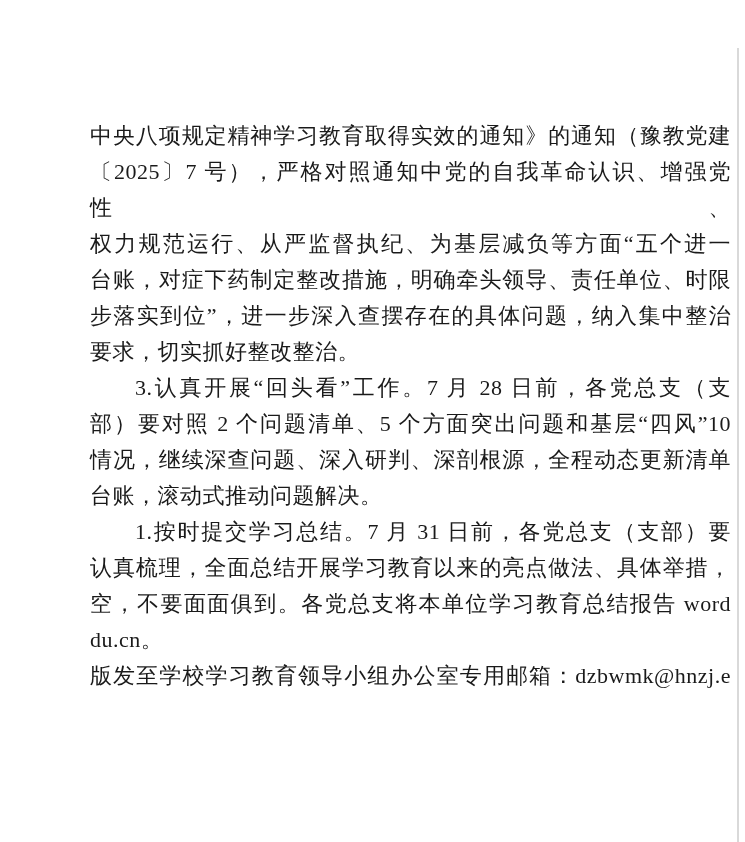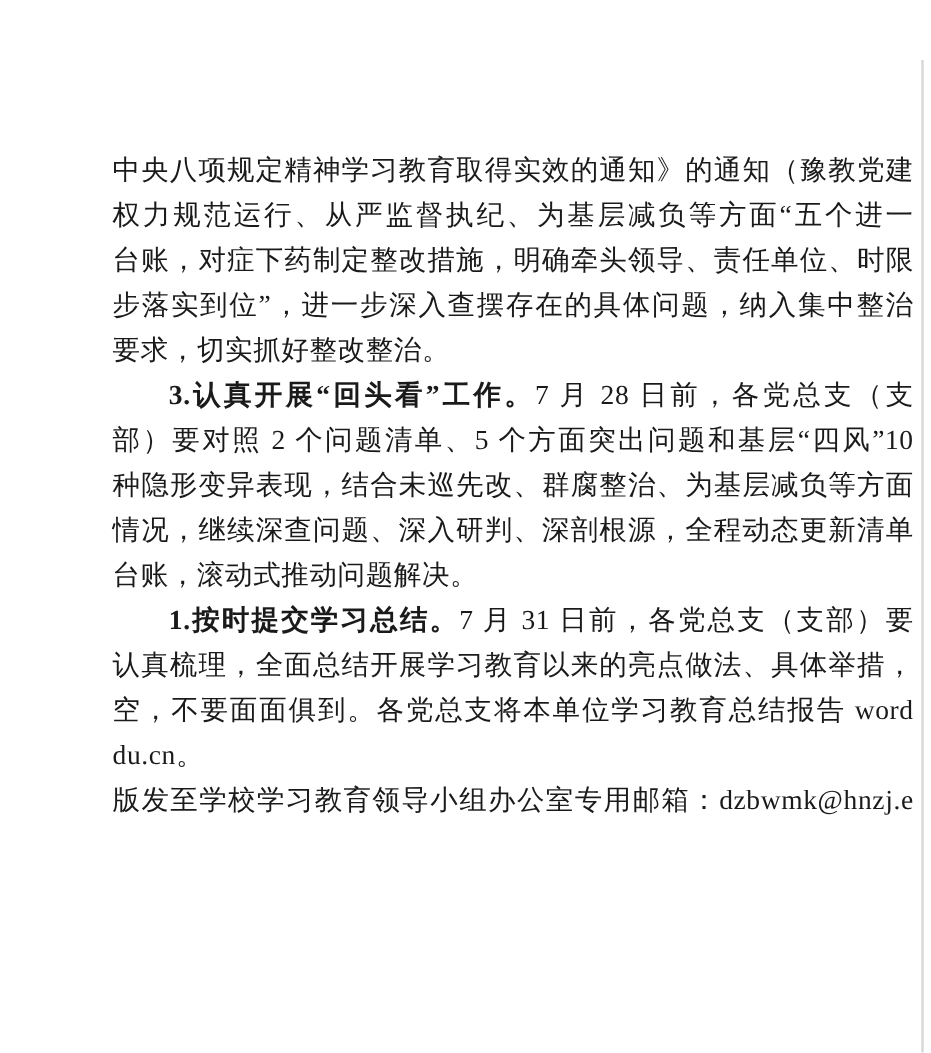--- a/index.html
+++ b/index.html
@@ -41,36 +41,36 @@
     text-align: justify;
     letter-spacing: 0.5px;
   }
   .line.fill {
     text-align-last: justify;
   }
   .line.indent {
     text-indent: 45px;
   }
   .line b {
-    font-weight: 700;
+    font-weight: 400;
   }
 </style>
 </head>
 <body style="--page-bg: #ffffff; --text-color: #1a1a1a; --edge-color: #d9d9d9;">
 
 <div class="page">
   <div class="text-block">
       <div class="line fill">中央八项规定精神学习教育取得实效的通知》的通知（豫教党建</div>
+      <div class="line fill">〔2025〕7 号），严格对照通知中党的自我革命认识、增强党性、</div>
       <div class="line fill">权力规范运行、从严监督执纪、为基层减负等方面“五个进一</div>
       <div class="line fill">台账，对症下药制定整改措施，明确牵头领导、责任单位、时限</div>
       <div class="line fill">步落实到位”，进一步深入查摆存在的具体问题，纳入集中整治</div>
       <div class="line">要求，切实抓好整改整治。</div>
       <div class="line fill indent"><b>3.认真开展“回头看”工作。</b>7 月 28 日前，各党总支（支</div>
       <div class="line fill">部）要对照 2 个问题清单、5 个方面突出问题和基层“四风”10</div>
-      <div class="line fill">种隐形变异表现，结合未巡先改、群腐整治、为基层减负等方面</div>
       <div class="line fill">情况，继续深查问题、深入研判、深剖根源，全程动态更新清单</div>
       <div class="line">台账，滚动式推动问题解决。</div>
       <div class="line fill indent"><b>1.按时提交学习总结。</b>7 月 31 日前，各党总支（支部）要</div>
       <div class="line fill">认真梳理，全面总结开展学习教育以来的亮点做法、具体举措，</div>
       <div class="line fill">空，不要面面俱到。各党总支将本单位学习教育总结报告 word</div>
       <div class="line">du.cn。</div>
       <div class="line fill">版发至学校学习教育领导小组办公室专用邮箱：dzbwmk@hnzj.e</div>
     </div>
   <div class="page-edge-right"></div>
 </div>

